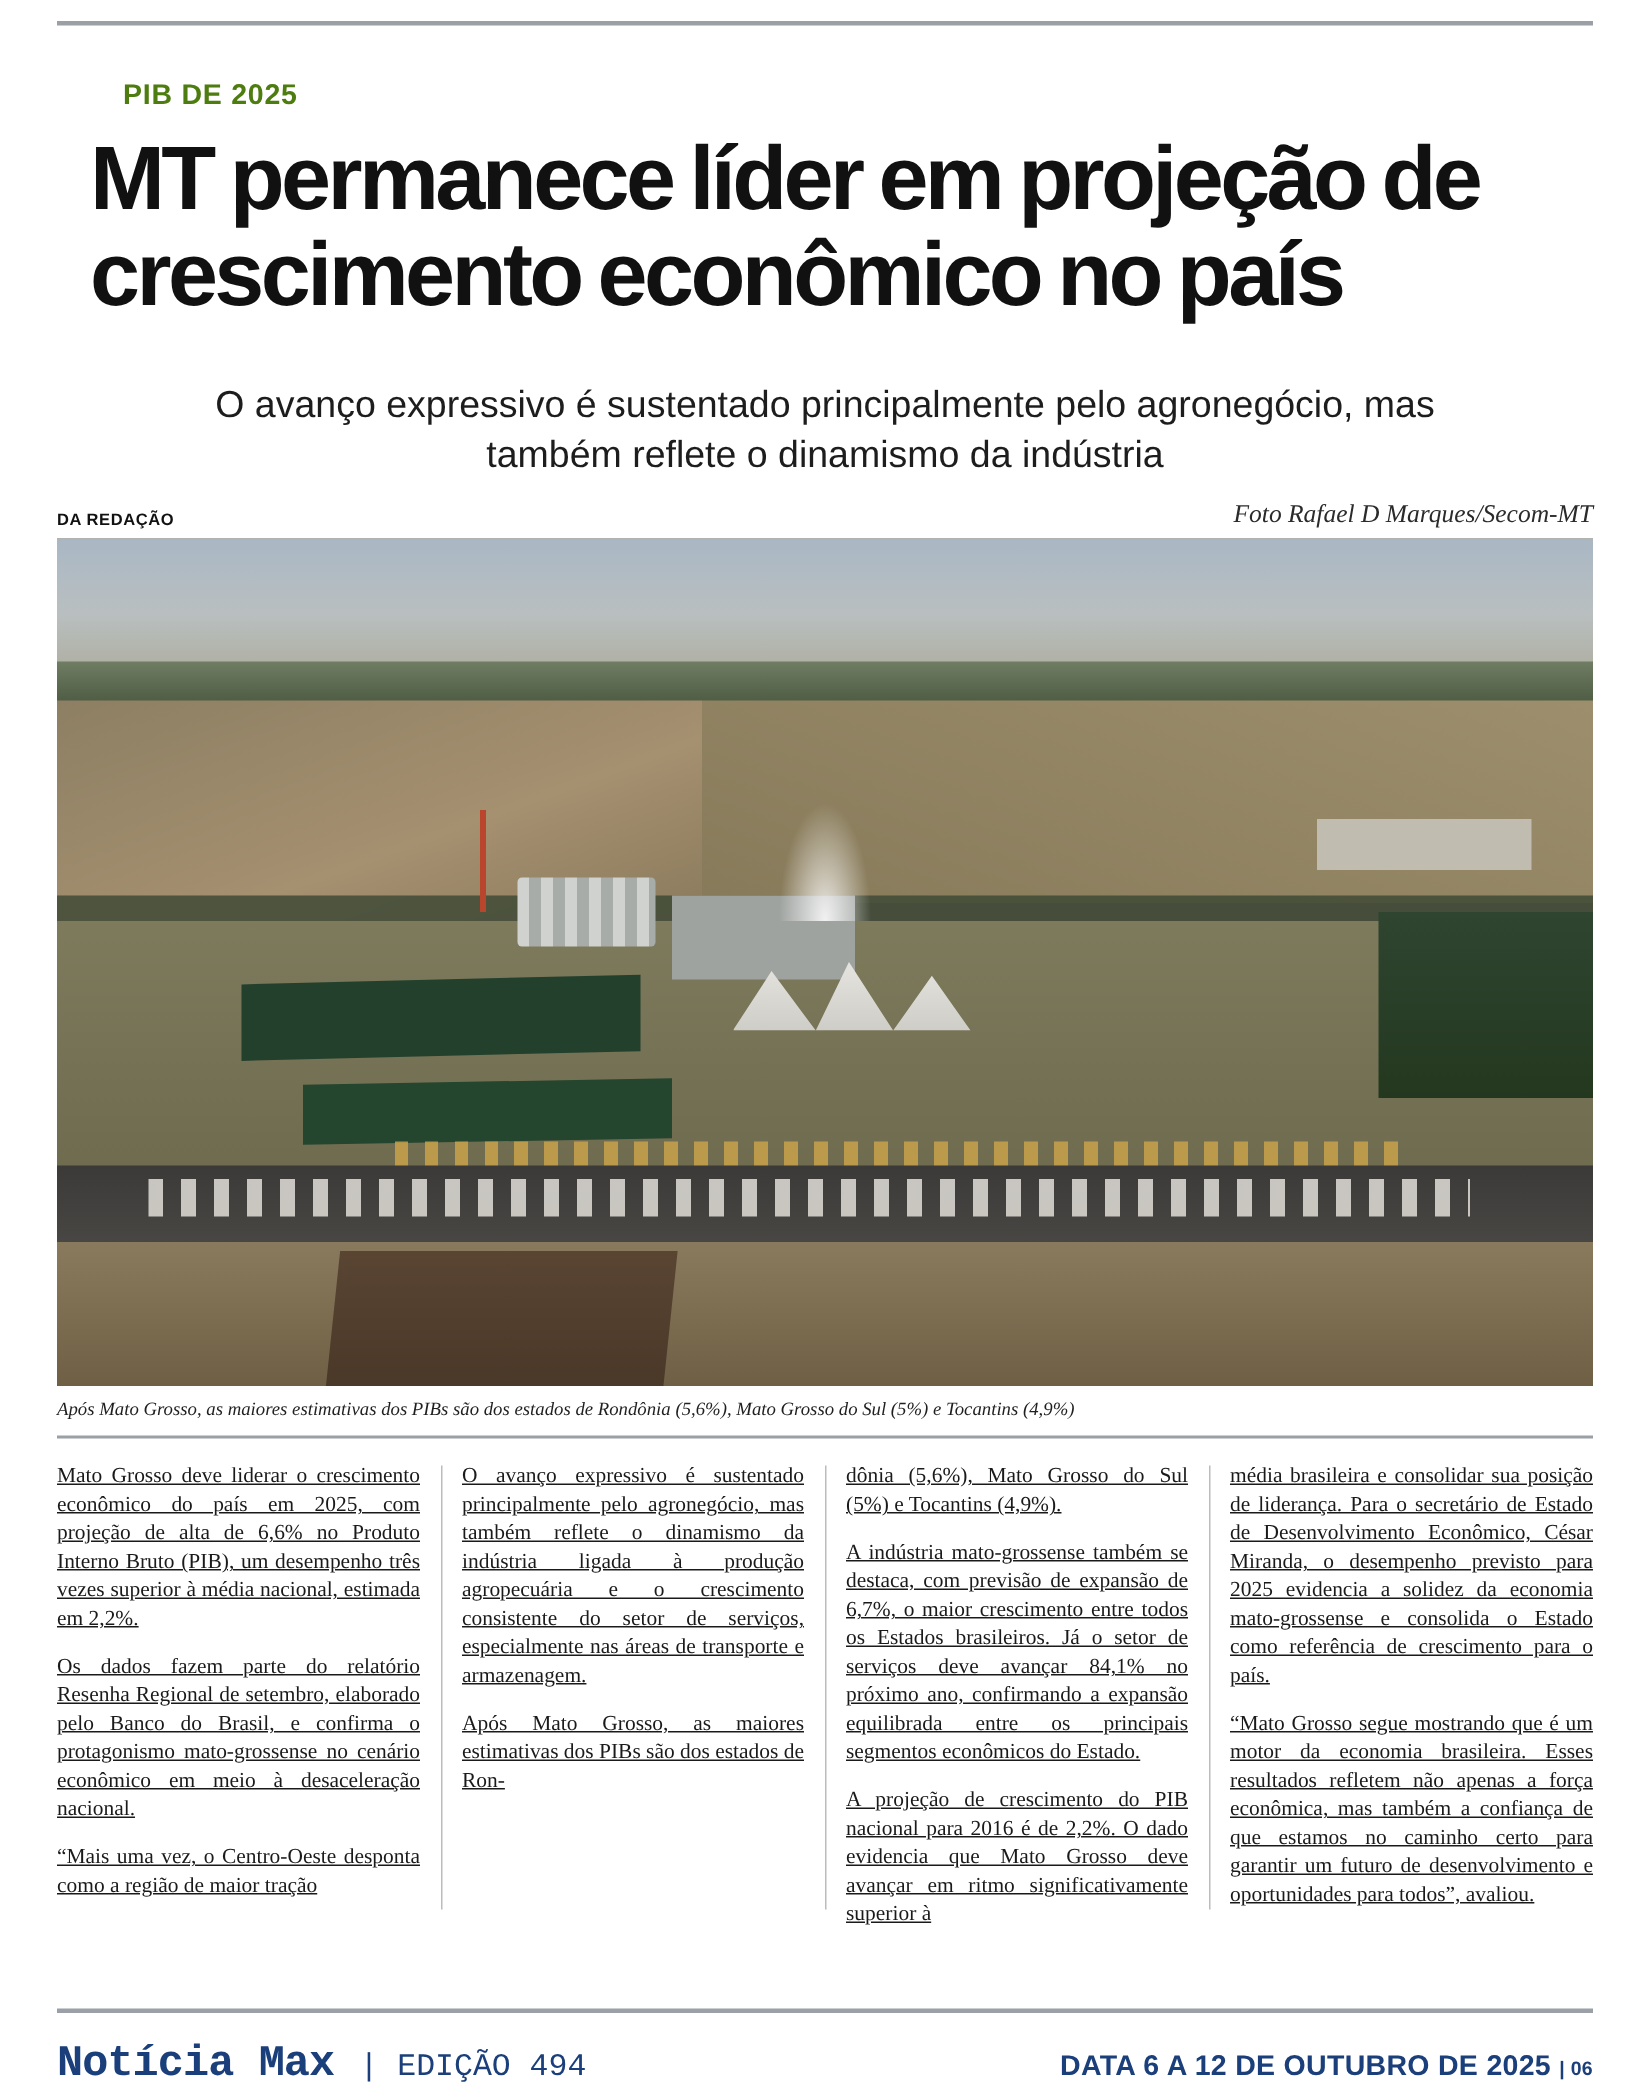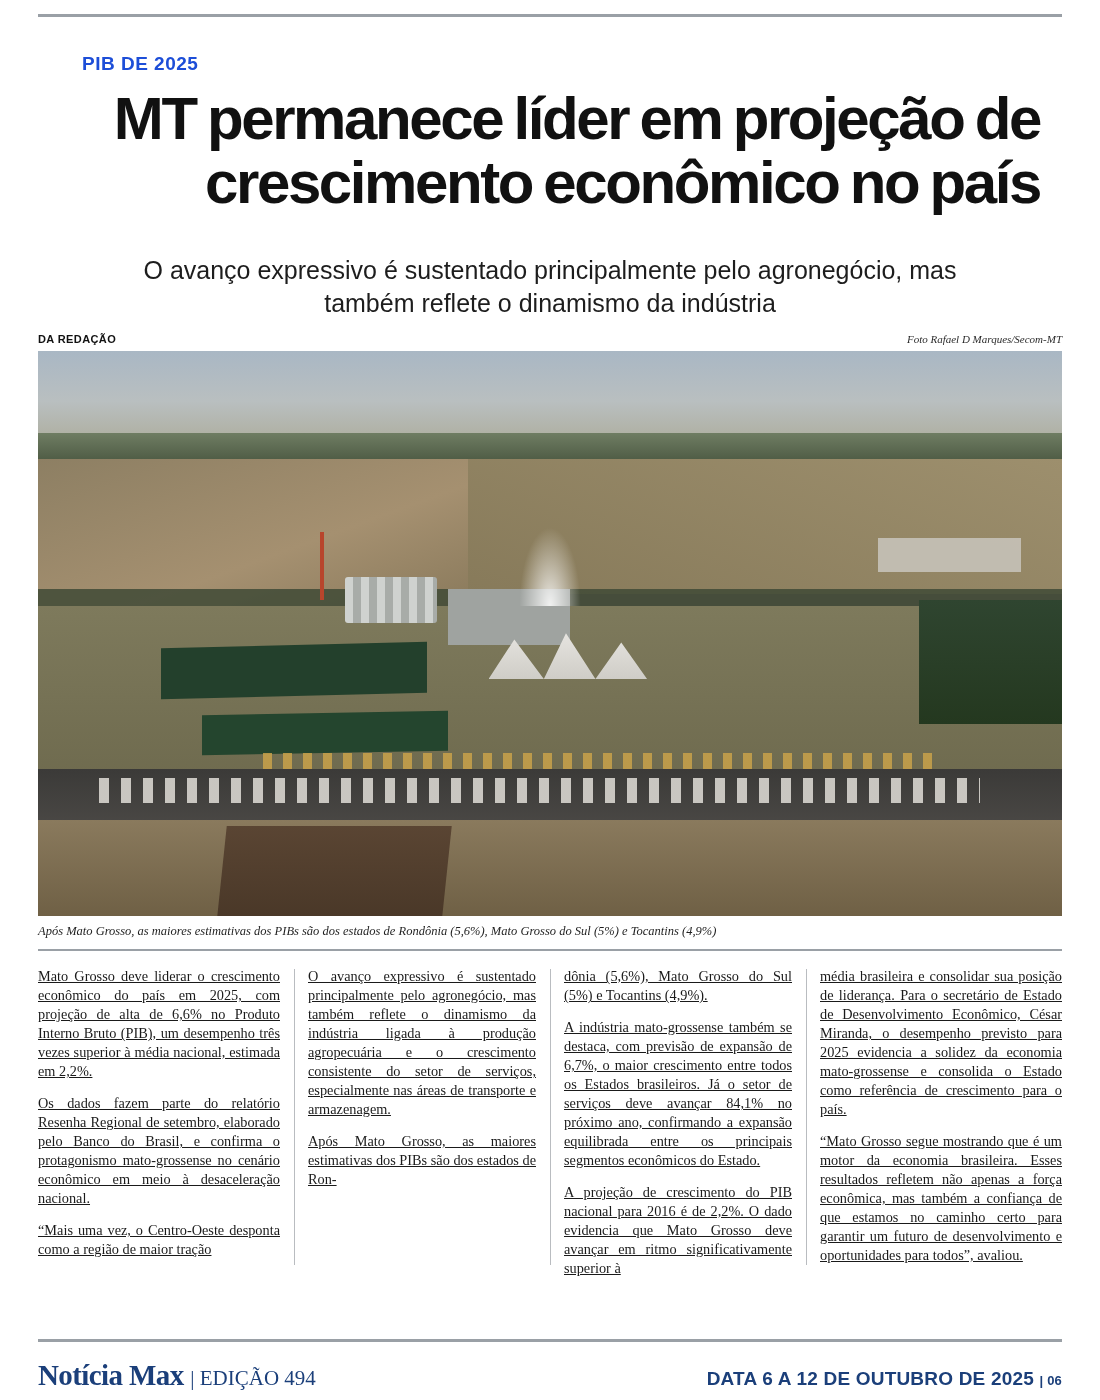--- a/index.html
+++ b/index.html
@@ -23,25 +23,25 @@
     height: 3px;
     background: #9aa0a6;
   }
   .kicker {
     margin-top: 36px;
     margin-left: 44px;
     font-family: "Liberation Sans", sans-serif;
     font-weight: bold;
     font-size: 19px;
     letter-spacing: 0.5px;
-    color: #1d4ed8;
+    color: #4d7c0f;
   }
   .headline {
     margin-top: 12px;
-    text-align: right;
+    text-align: left;
     font-family: "Liberation Sans", sans-serif;
     font-weight: bold;
     font-size: 60px;
     line-height: 1.06;
     letter-spacing: -2.4px;
     color: #111111;
     padding: 0 22px;
     word-spacing: -3px;
   }
   .subhead {
@@ -64,21 +64,21 @@
   .byline {
     font-family: "Liberation Sans", sans-serif;
     font-weight: bold;
     font-size: 11px;
     letter-spacing: 0.4px;
     color: #111;
   }
   .photo-credit {
     font-family: "Liberation Serif", serif;
     font-style: italic;
-    font-size: 11px;
+    font-size: 17px;
     color: #2b2b2b;
   }
   
   .photo {
     margin-top: 6px;
     position: relative;
     width: 1024px;
     height: 565px;
     overflow: hidden;
     background: #6b6257;
@@ -222,21 +222,21 @@
   }
   .footer {
     position: absolute;
     left: 38px; right: 38px;
     bottom: 22px;
     display: flex;
     align-items: baseline;
     justify-content: space-between;
   }
   .brand {
-    font-family: Liberation Serif, serif;
+    font-family: Liberation Mono, monospace;
     font-size: 29px;
     font-weight: bold;
     color: #1b3f7a;
     letter-spacing: -0.6px;
   }
   .brand .edition {
     font-weight: normal;
     font-size: 21px;
     color: #1b3f7a;
     letter-spacing: 0;

